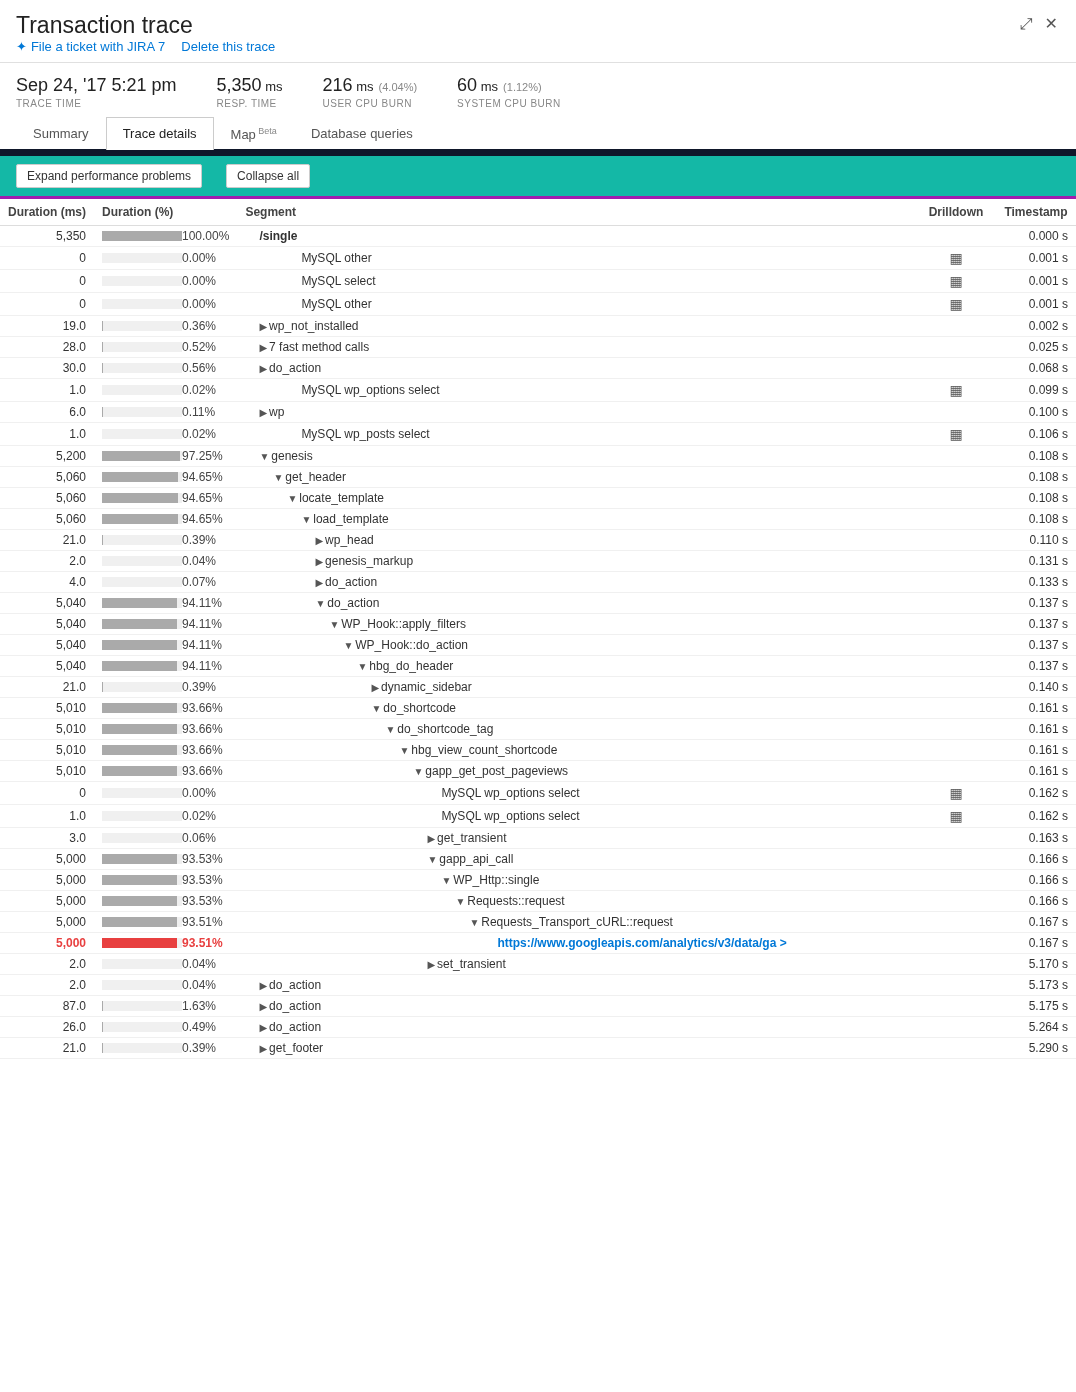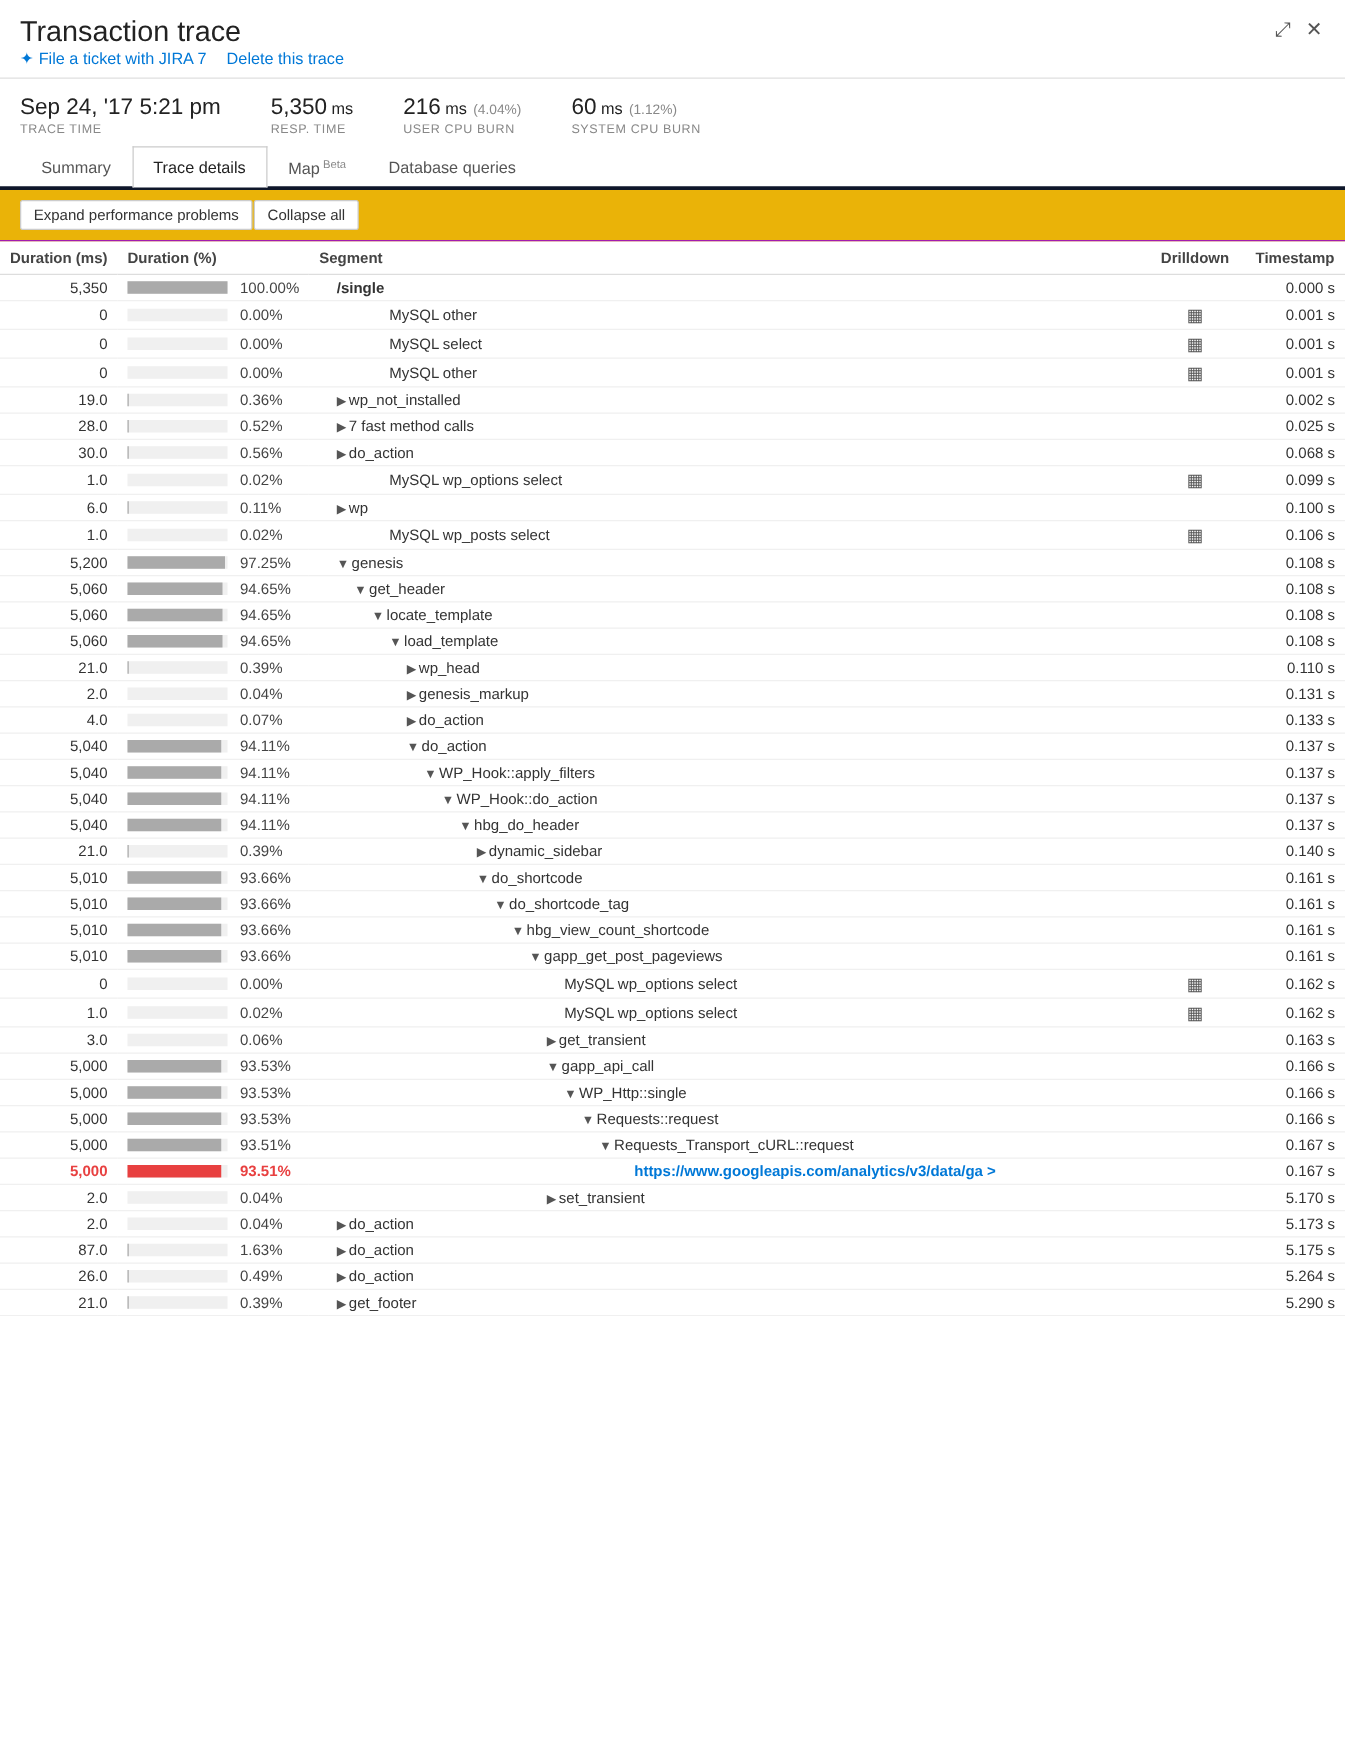--- a/index.html
+++ b/index.html
@@ -14,40 +14,40 @@
     .action-links { display: flex; gap: 16px; font-size: 13px; }
     .action-link { color: #0078d7; text-decoration: none; cursor: pointer; display: flex; align-items: center; gap: 4px; }
 
     .metrics-row { display: flex; gap: 40px; padding: 12px 16px 8px; }
     .metric { }
     .metric-value { font-size: 18px; font-weight: 400; color: #222; }
     .metric-value .unit { font-size: 13px; }
     .metric-value .sub { font-size: 11px; color: #888; }
     .metric-label { font-size: 10px; color: #888; text-transform: uppercase; letter-spacing: 0.5px; margin-top: 2px; }
 
-    .tabs { display: flex; border-bottom: 3px solid #0f172a; padding: 0 16px; }
+    .tabs { display: flex; border-bottom: 7px solid #0f172a; padding: 0 16px; }
     .tab { padding: 8px 16px; cursor: pointer; font-size: 13px; color: #555; border: 1px solid transparent; border-bottom: none; margin-bottom: -1px; }
     .tab.active { border-color: #ccc; border-bottom-color: #fff; color: #222; background: #fff; }
     .tab-beta { font-size: 9px; color: #888; vertical-align: super; }
 
-    .toolbar { display: flex; gap: 1px; padding: 8px 16px; background: #eab308; border-bottom: 1px solid #a21caf; }
+    .toolbar { display: flex; gap: 24px; padding: 8px 16px; background: #14b8a6; border-bottom: 3px solid #a21caf; }
     .toolbar-btn { padding: 4px 10px; font-size: 12px; border: 1px solid #ccc; background: #fff; cursor: pointer; border-radius: 2px; color: #333; }
 
     .table-container { overflow-x: auto; }
     table { width: 100%; border-collapse: collapse; font-size: 12px; }
     thead tr th { padding: 6px 8px; text-align: left; font-weight: 600; font-size: 12px; color: #444; border-bottom: 1px solid #ddd; white-space: nowrap; }
     tbody tr { border-bottom: 1px solid #f0f0f0; }
     td { padding: 3px 8px; vertical-align: middle; white-space: nowrap; }
     .td-duration-ms { text-align: right; width: 70px; min-width: 60px; }
     .td-duration-pct { width: 130px; }
     .td-segment { width: auto; }
     .td-drilldown { width: 80px; text-align: center; }
     .td-timestamp { text-align: right; width: 80px; }
 
-    .bar-container { display: flex; align-items: center; gap: 10px; }
+    .bar-container { display: flex; align-items: center; gap: 0; }
     .bar-bg { width: 80px; height: 10px; background: #f0f0f0; display: inline-block; position: relative; }
     .bar-fill { height: 100%; background: #aaa; position: absolute; left: 0; top: 0; }
     .bar-fill.red { background: #e84040; }
     .pct-text { font-size: 12px; color: #444; min-width: 45px; }
     .segment-indent { display: inline-block; }
     .segment-name { }
     .segment-name.bold { font-weight: 600; }
     .segment-name.link { color: #0078d7; cursor: pointer; }
 
     .drilldown-icon { color: #555; font-size: 14px; cursor: pointer; }

